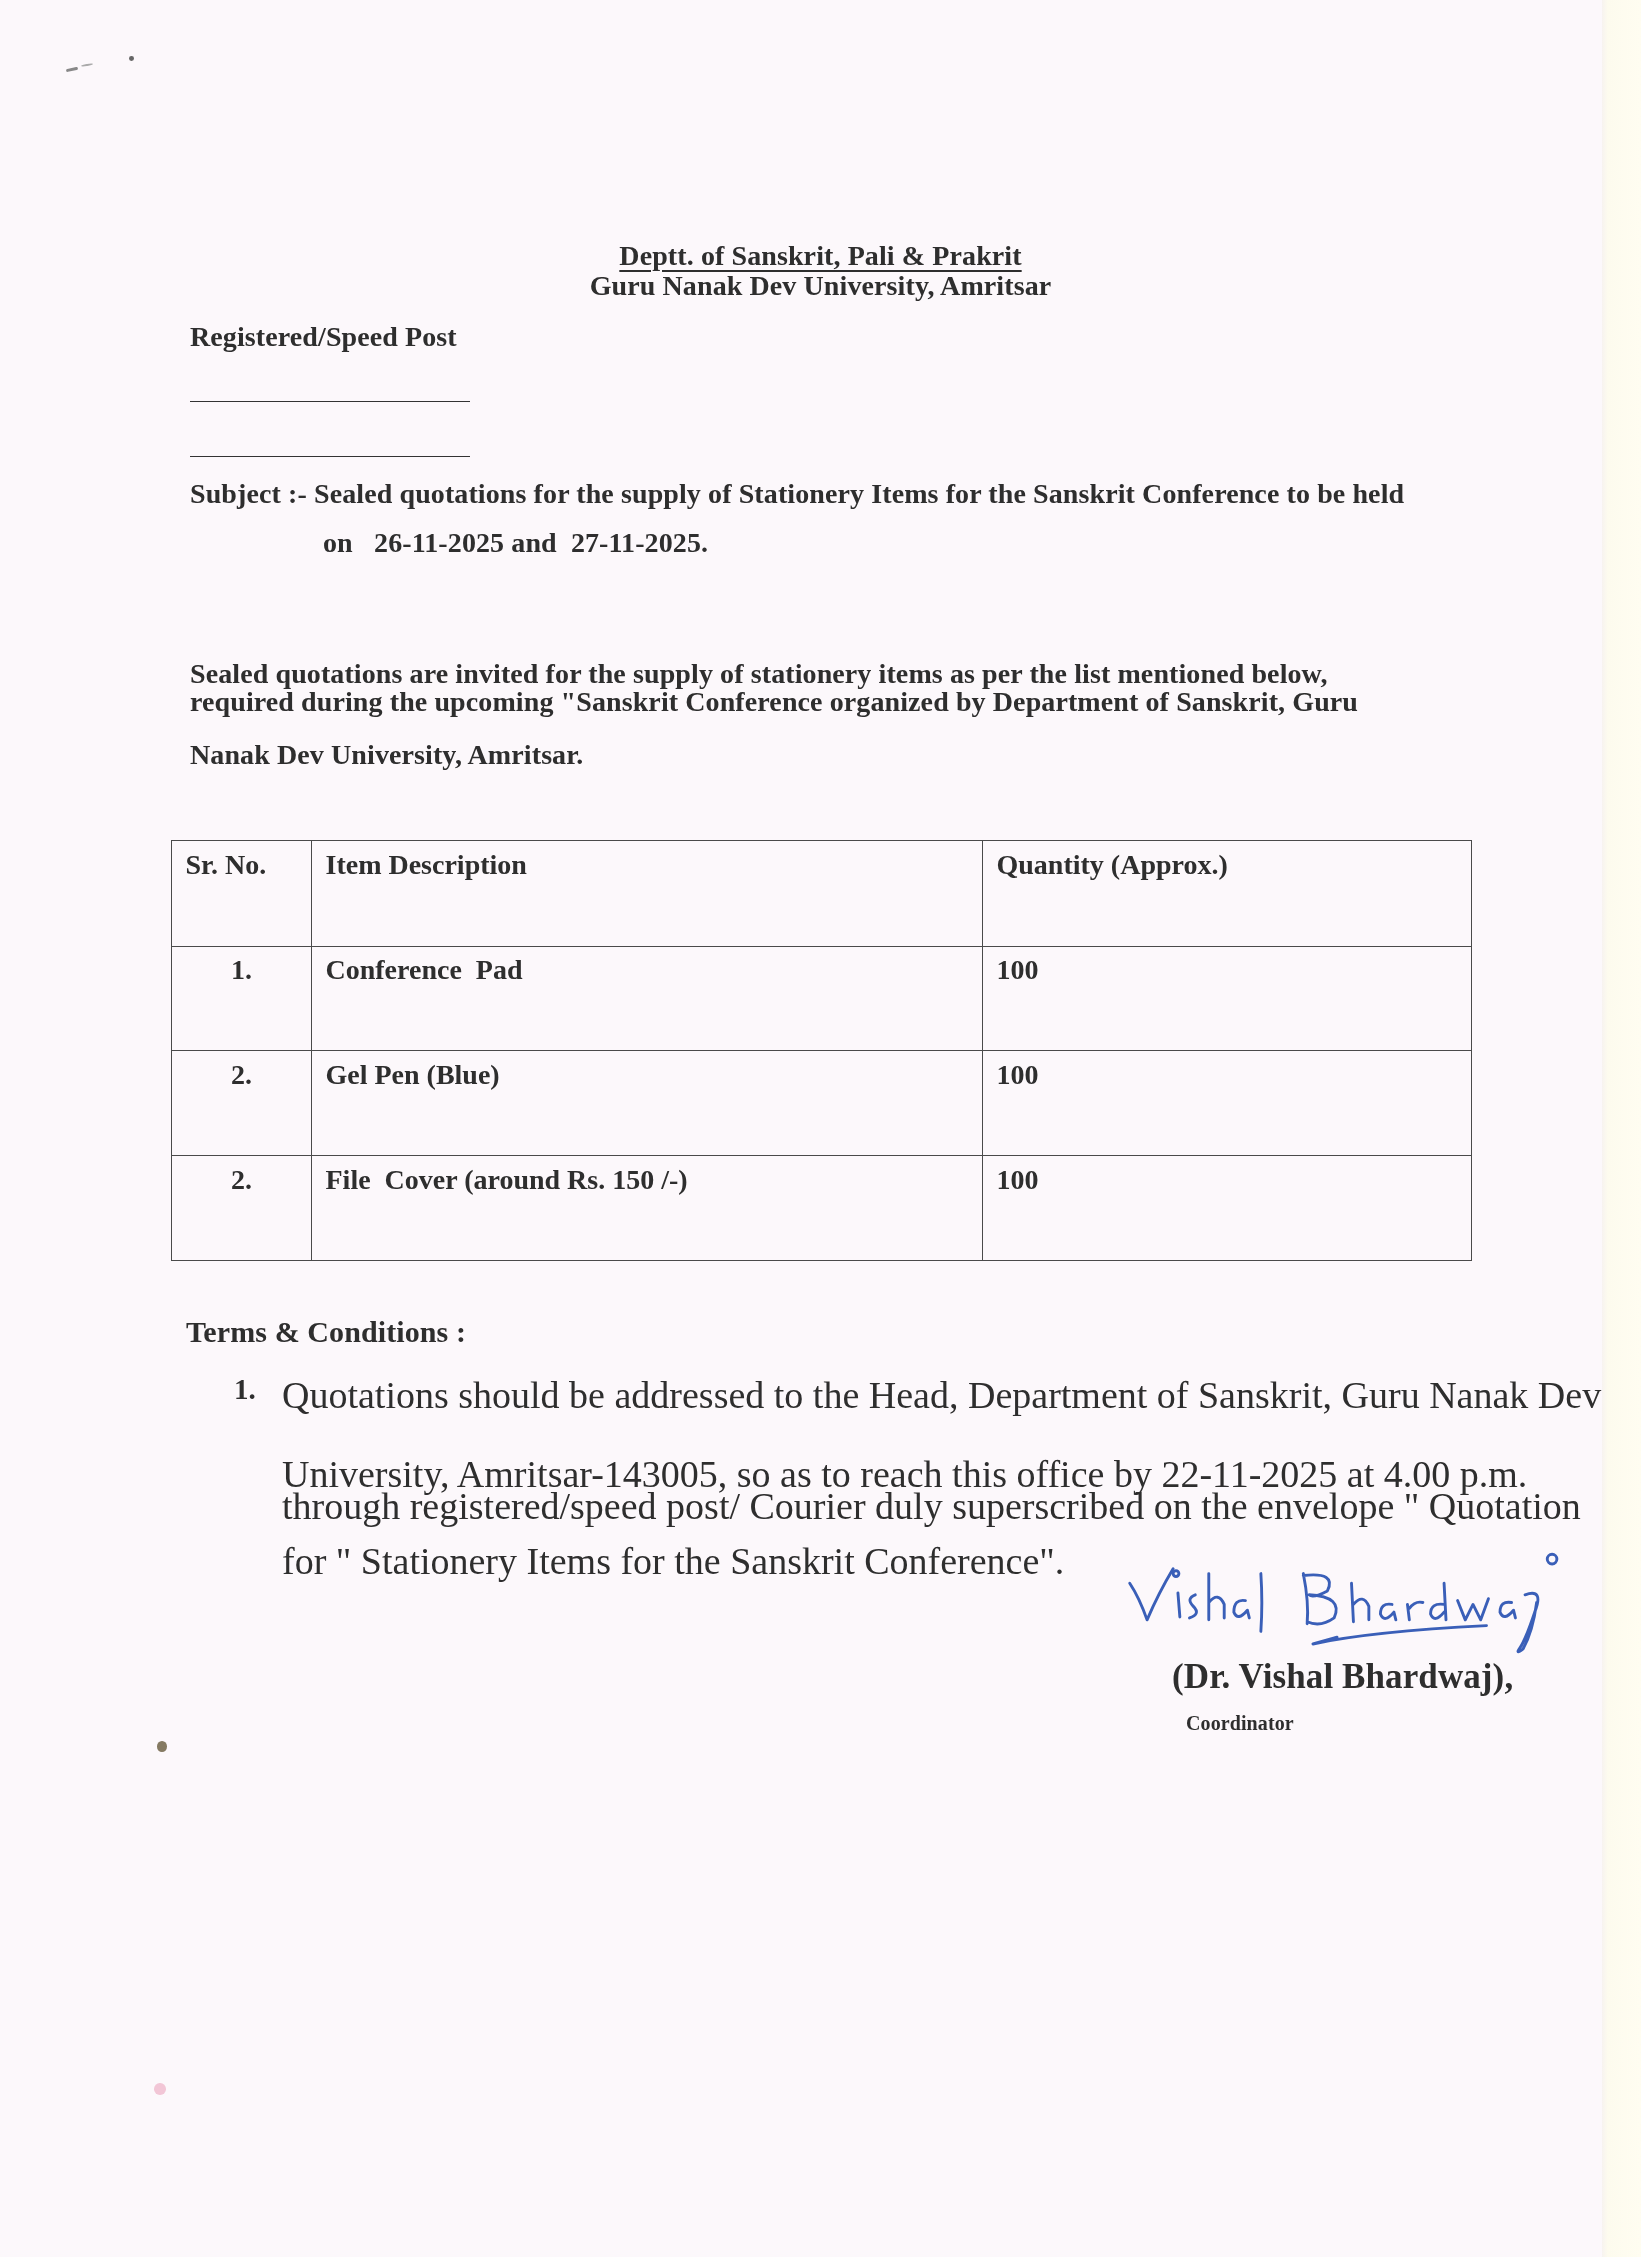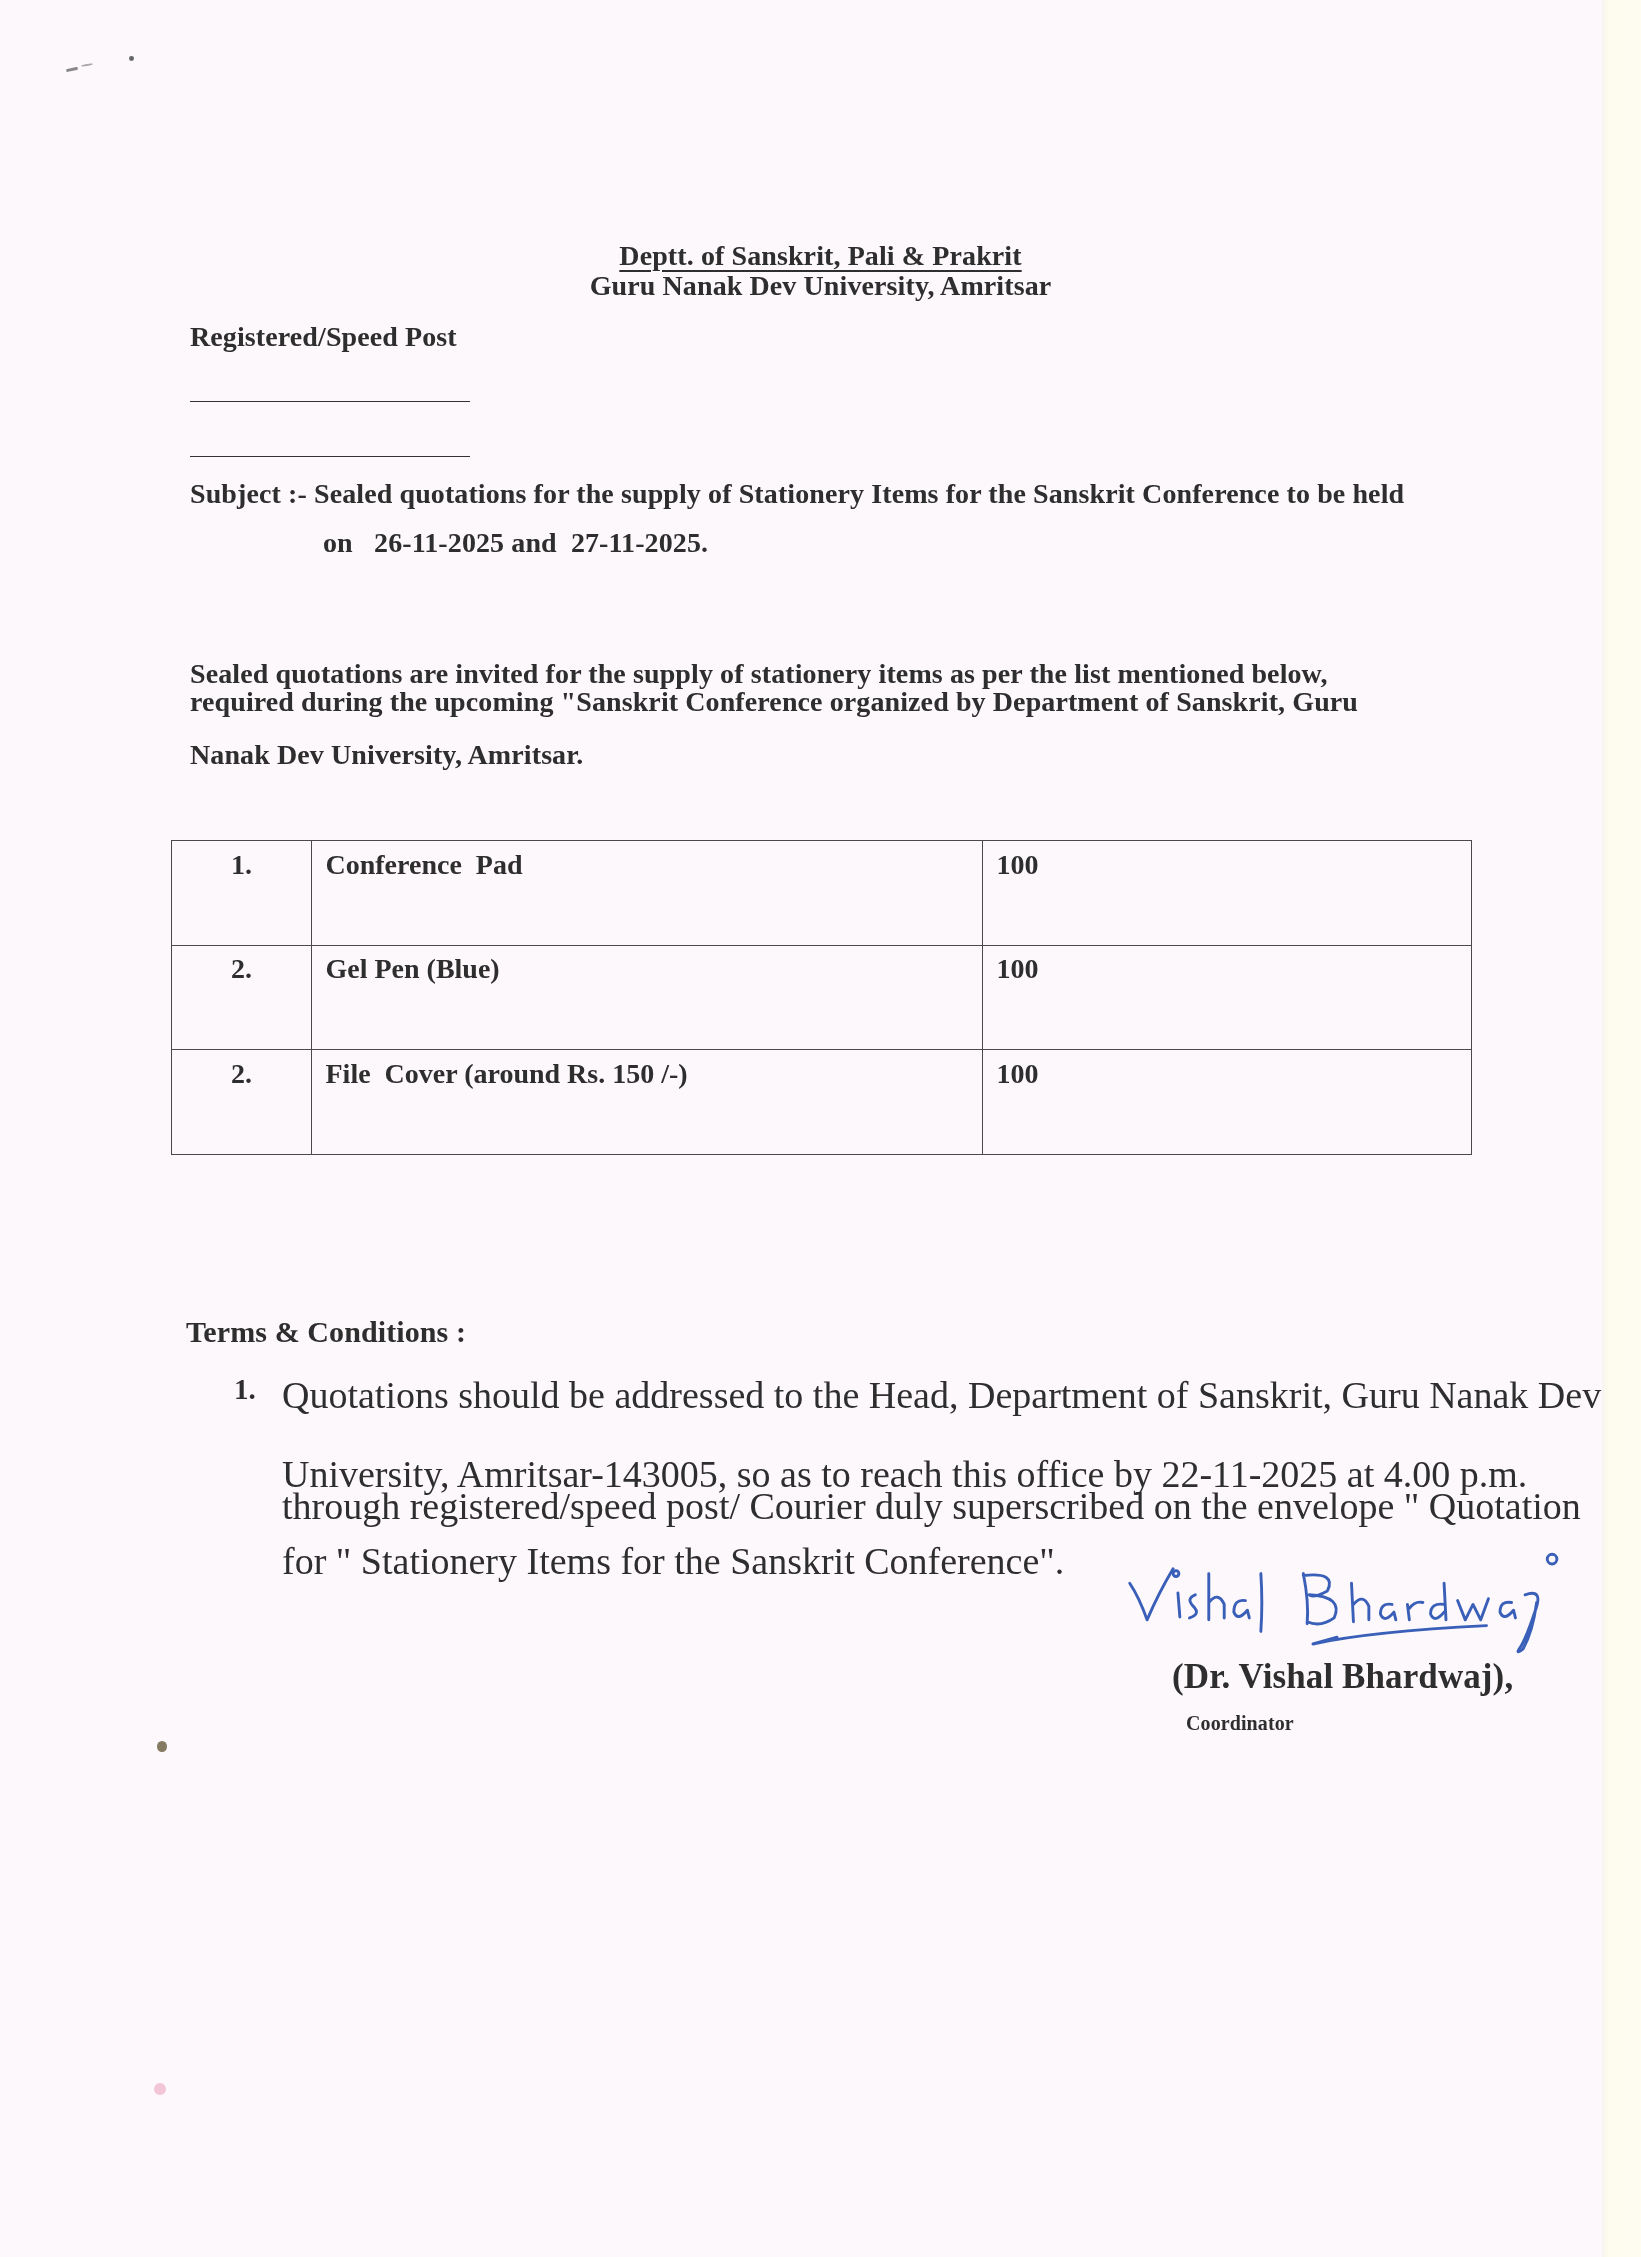--- a/index.html
+++ b/index.html
@@ -63,20 +63,25 @@
 <div class="txt" style="left:190px;top:686px;">required during the upcoming "Sanskrit Conference organized by Department of Sanskrit, Guru</div>
 <div class="txt" style="left:190px;top:739px;">Nanak Dev University, Amritsar.</div>
 
 <table class="items">
   <colgroup>
     <col class="col-sr">
       <col class="col-desc">
       <col>
   </colgroup>
   <tbody>
+      <tr>
+    <th>Sr. No.</th>
+    <th>Item Description</th>
+    <th>Quantity (Approx.)</th>
+  </tr>
   <tr>
     <td class="sr">1.</td>
     <td style="white-space:pre;">Conference  Pad</td>
     <td>100</td>
   </tr>
   <tr>
     <td class="sr">2.</td>
     <td style="white-space:pre;">Gel Pen (Blue)</td>
     <td>100</td>
   </tr>

